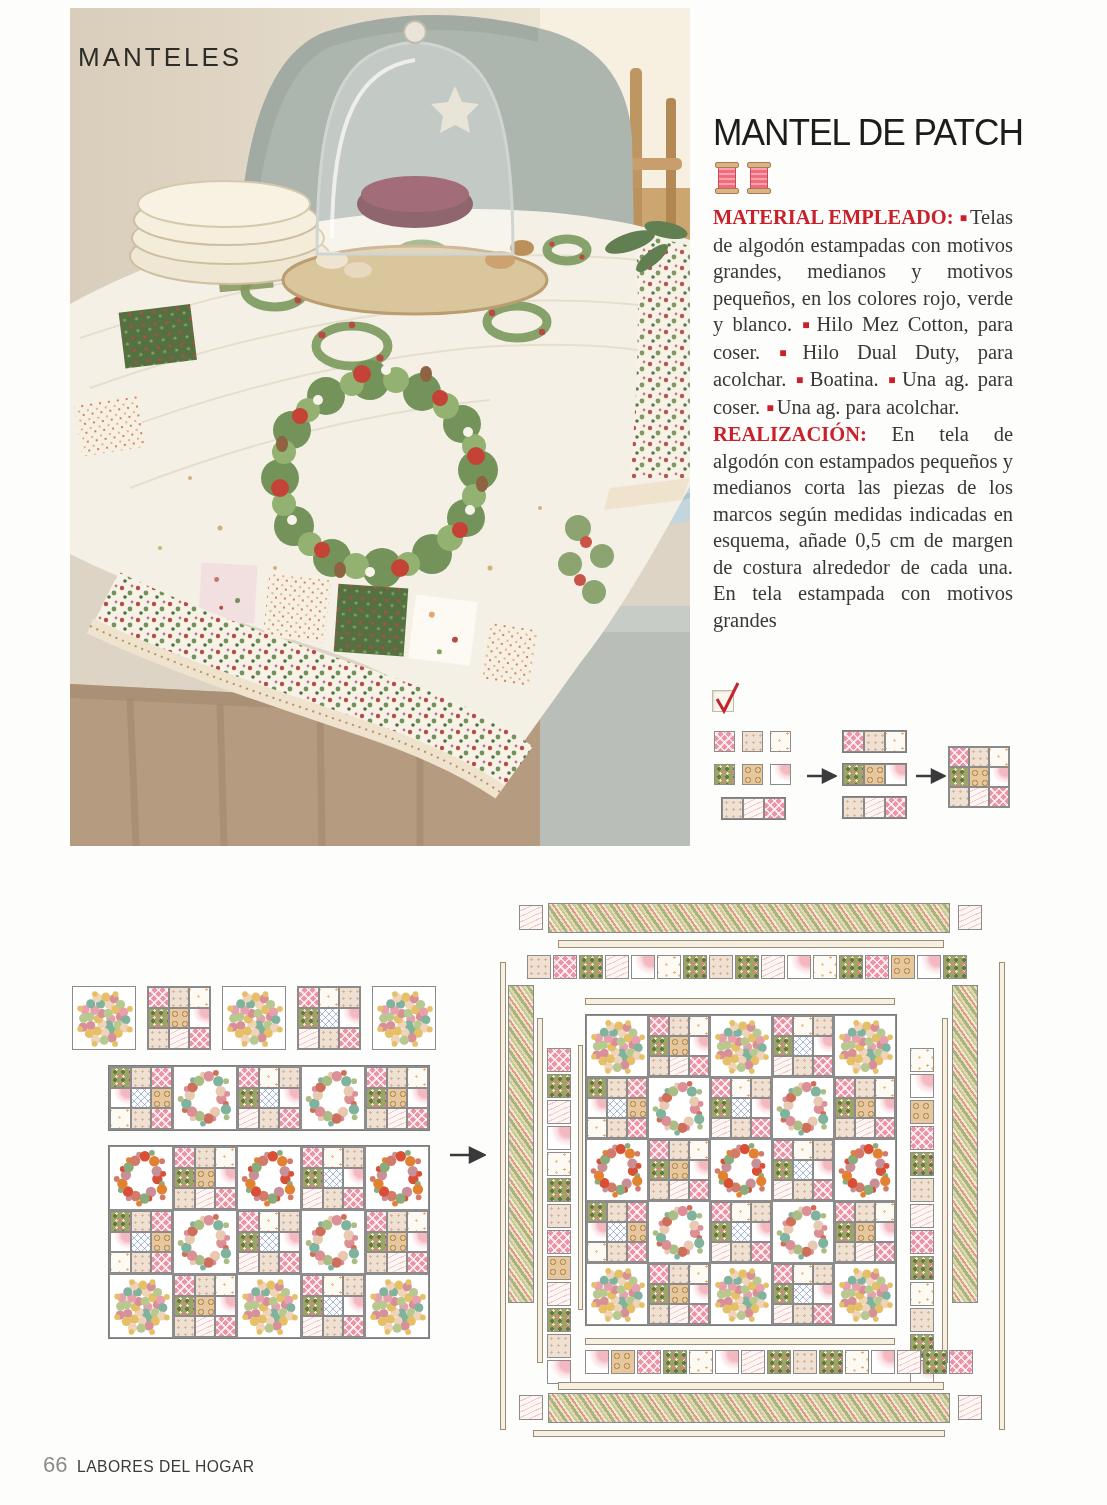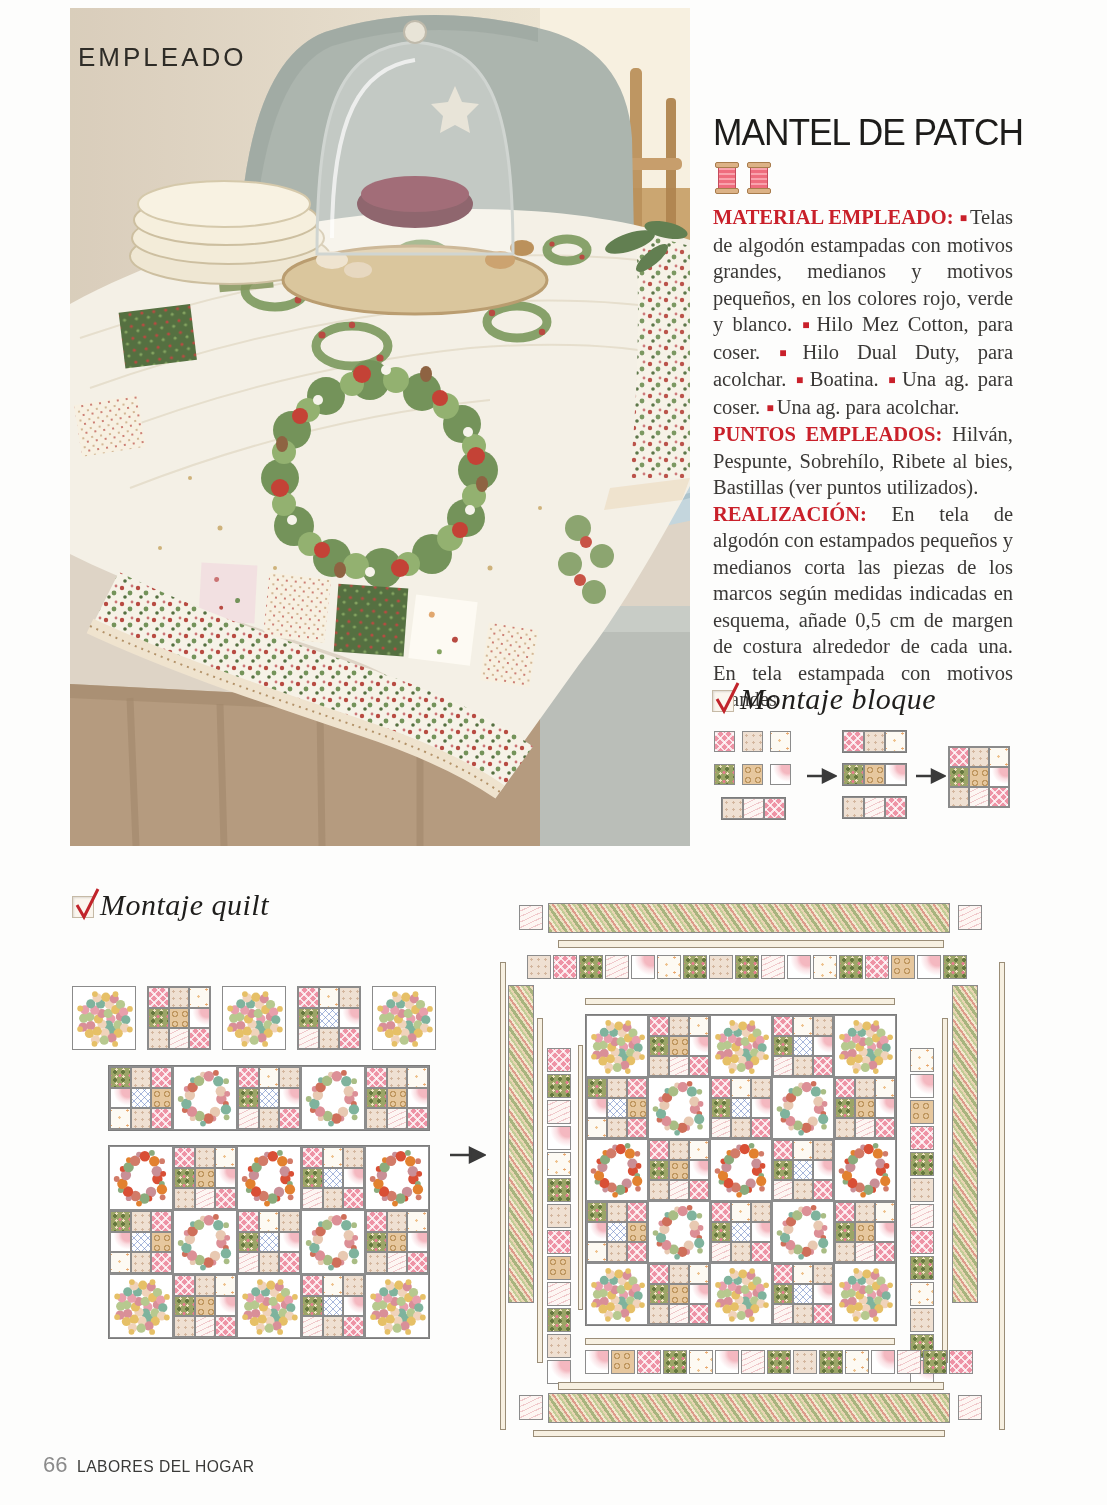--- a/index.html
+++ b/index.html
@@ -319,51 +319,49 @@
       </g>
 
       <g fill="#5c7a4a">
         <ellipse cx="560" cy="234" rx="26" ry="9" transform="rotate(-18 560 234)"></ellipse>
         <ellipse cx="596" cy="222" rx="22" ry="8" transform="rotate(12 596 222)"></ellipse>
         <ellipse cx="582" cy="250" rx="20" ry="7" transform="rotate(-40 582 250)"></ellipse>
       </g>
 
       <rect x="0" y="0" width="620" height="838" fill="#fff" opacity="0.04"></rect>
     </svg>
-    <span class="section-label">EMPLEADO</span>
+    <span class="section-label">MANTELES</span>
   </section>
 
   <aside class="article">
     <h1>MANTEL DE PATCH</h1>
     <div class="spools">
       <span class="spool">
           <span class="cap top"></span>
           <span class="thread"></span>
           <span class="cap bot"></span>
         </span>
       <span class="spool">
           <span class="cap top"></span>
           <span class="thread"></span>
           <span class="cap bot"></span>
         </span>
     </div>
     <div class="copy" id="article-copy">
         <p><span class="lab">MATERIAL EMPLEADO: </span><span class="bullet">■</span>Telas de algodón estampadas con motivos grandes, medianos y motivos pequeños, en los colores rojo, verde y blanco. <span class="bullet">■</span>Hilo Mez Cotton, para coser. <span class="bullet">■</span>Hilo Dual Duty, para acolchar. <span class="bullet">■</span>Boatina. <span class="bullet">■</span>Una ag. para coser. <span class="bullet">■</span>Una ag. para acolchar.</p>
-        <p><span class="lab">PUNTOS EMPLEADOS: </span>Hilván, Pespunte, Sobrehílo, Ribete al bies, Bastillas (ver puntos utilizados).</p>
         <p><span class="lab">REALIZACIÓN: </span>En tela de algodón con estampados pequeños y medianos corta las piezas de los marcos según medidas indicadas en esquema, añade 0,5 cm de margen de costura alrededor de cada una. En tela estampada con motivos grandes</p>
       </div>
   </aside>
 
   <div class="mont-head" style="left:712px; top:682px;">
     <span class="cbx">
       <svg width="26" height="34">
           <path d="M3,18 L10,30 L24,2" fill="none" stroke="#c1242b" stroke-width="3"></path>
         </svg>
     </span>
-    <span class="txt">Montaje bloque</span>
   </div>
   <div class="diagram" id="bloque-diagram" style="left:712px; top:728px; width:300px; height:105px;">
       <div class="sq fab fab-pinkCross" style="width: 21px; height: 21px; flex: 0 0 auto; position: absolute; left: 2px; top: 3px;"></div>
       <div class="sq fab fab-beigeDot" style="width: 21px; height: 21px; flex: 0 0 auto; position: absolute; left: 30px; top: 3px;"></div>
       <div class="sq fab fab-whiteMotif" style="width: 21px; height: 21px; flex: 0 0 auto; position: absolute; left: 58px; top: 3px;"></div>
       <div class="sq fab fab-greenFloral" style="width: 21px; height: 21px; flex: 0 0 auto; position: absolute; left: 2px; top: 36px;"></div>
       <div class="sq fab fab-tanRings" style="width: 21px; height: 21px; flex: 0 0 auto; position: absolute; left: 30px; top: 36px;"></div>
       <div class="sq fab fab-pinkBurst" style="width: 21px; height: 21px; flex: 0 0 auto; position: absolute; left: 58px; top: 36px;"></div>
       <div class="joined" style="grid-template-columns: repeat(3, 21px); position: absolute; left: 9px; top: 69px;">
         <div class="cell fab fab-beigeDot" style="width: 21px; height: 21px;"></div>
@@ -399,28 +397,20 @@
         <div class="cell fab fab-whiteMotif" style="width: 100%; height: 100%;"></div>
         <div class="cell fab fab-greenFloral" style="width: 100%; height: 100%;"></div>
         <div class="cell fab fab-tanRings" style="width: 100%; height: 100%;"></div>
         <div class="cell fab fab-pinkBurst" style="width: 100%; height: 100%;"></div>
         <div class="cell fab fab-beigeDot" style="width: 100%; height: 100%;"></div>
         <div class="cell fab fab-whiteWave" style="width: 100%; height: 100%;"></div>
         <div class="cell fab fab-pinkCross" style="width: 100%; height: 100%;"></div>
       </div>
     </div>
 
-  <div class="mont-head" style="left:72px; top:888px;">
-    <span class="cbx">
-      <svg width="26" height="34">
-          <path d="M3,18 L10,30 L24,2" fill="none" stroke="#c1242b" stroke-width="3"></path>
-        </svg>
-    </span>
-    <span class="txt">Montaje quilt</span>
-  </div>
 
   <div class="diagram" id="quilt-left" style="left:65px; top:980px; width:385px; height:362px;">
       <div class="blockw" style="width: 64px; height: 64px; position: absolute; left: 7px; top: 6px;"><svg width="64" height="64" viewBox="0 0 64 64">
           <circle cx="37.9" cy="32.0" r="4.6" fill="#e8a0ac"></circle>
           <circle cx="35.5" cy="38.1" r="4.6" fill="#7fb39d"></circle>
           <circle cx="29.0" cy="37.2" r="4.6" fill="#f0d3bb"></circle>
           <circle cx="25.4" cy="32.0" r="4.6" fill="#e6c067"></circle>
           <circle cx="28.8" cy="26.5" r="4.6" fill="#d98f98"></circle>
           <circle cx="35.2" cy="26.4" r="4.6" fill="#b7c98f"></circle>
           <circle cx="39.3" cy="43.3" r="4.6" fill="#7fb39d"></circle>

